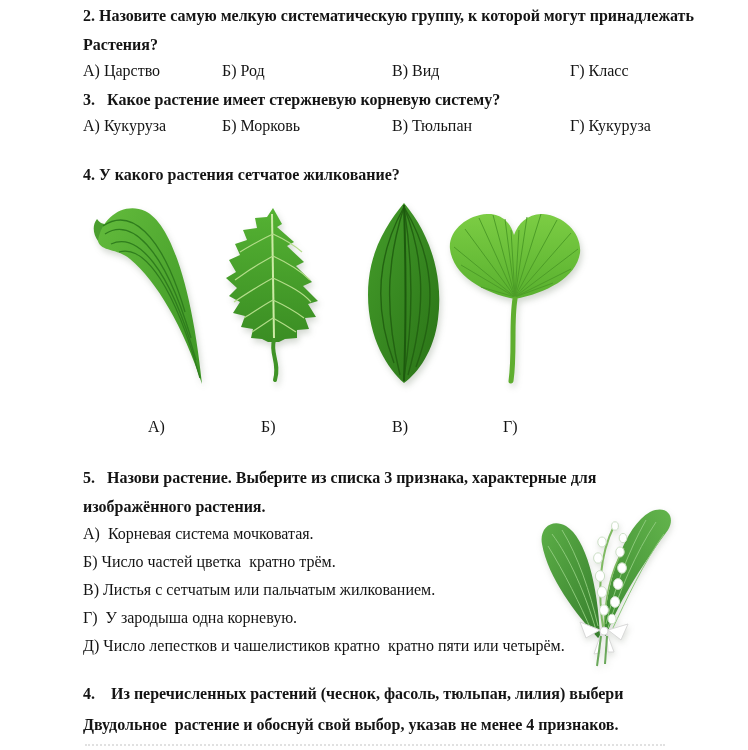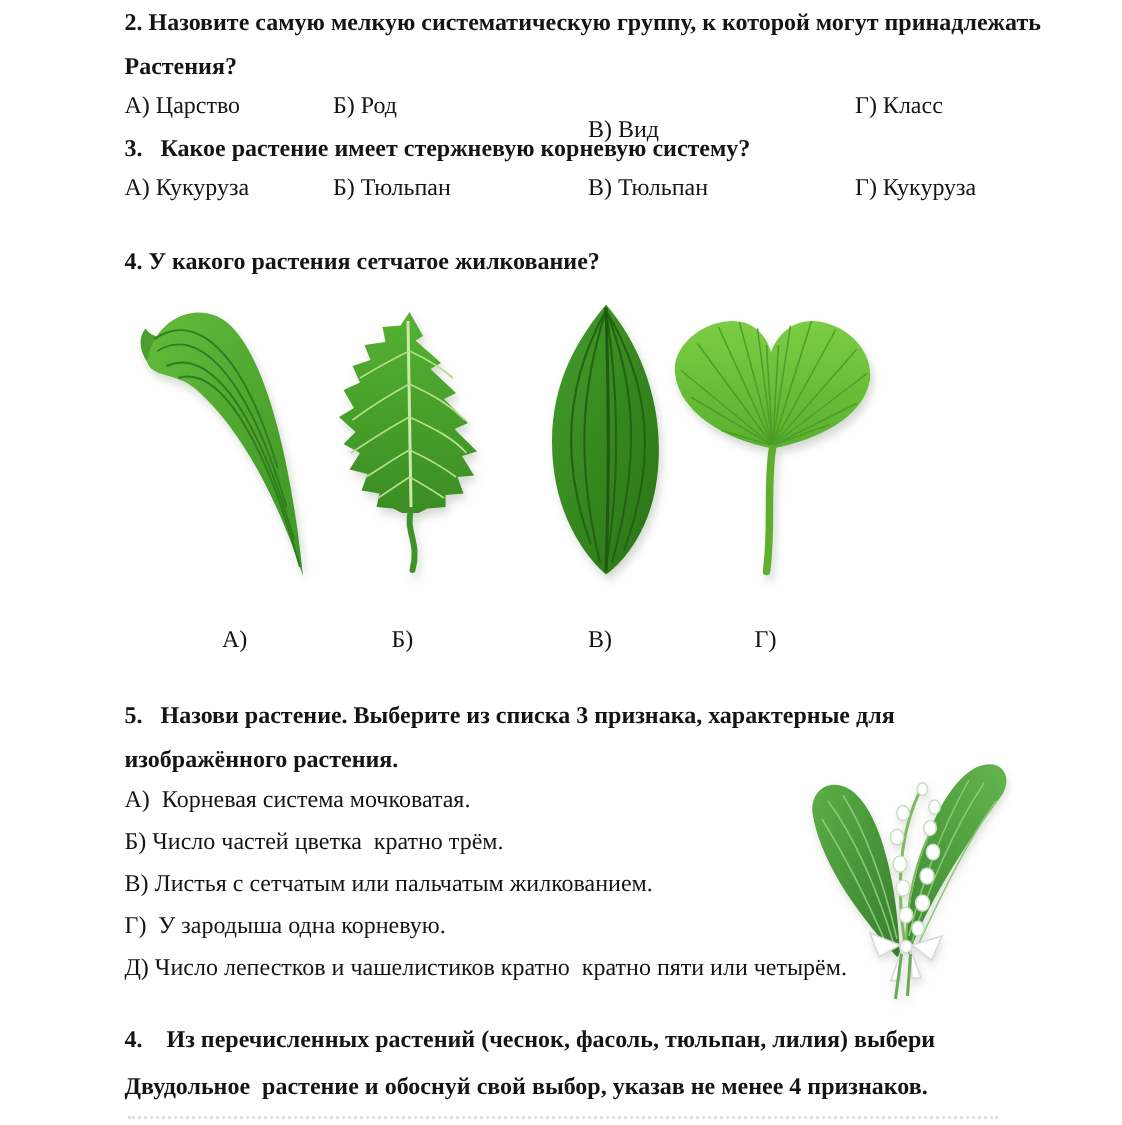--- a/index.html
+++ b/index.html
@@ -16,26 +16,26 @@
 </style>
 </head>
 <body>
 
 <div class="page">
 
   <div class="line bold" style="left:83px;top:6px;">2. Назовите самую мелкую систематическую группу, к которой могут принадлежать</div>
   <div class="line bold" style="left:83px;top:35px;">Растения?</div>
   <div class="opt" style="left:83px;top:62px;">А) Царство</div>
   <div class="opt" style="left:222px;top:62px;">Б) Род</div>
-  <div class="opt" style="left:392px;top:62px;margin-top:16px;">В) Вид</div>
+  <div class="opt" style="left:392px;top:62px;">В) Вид</div>
   <div class="opt" style="left:570px;top:62px;">Г) Класс</div>
 
   <div class="line bold" style="left:83px;top:90px;">3.   Какое растение имеет стержневую корневую систему?</div>
   <div class="opt" style="left:83px;top:117px;">А) Кукуруза</div>
-  <div class="opt" style="left:222px;top:117px;">Б) Тюльпан</div>
+  <div class="opt" style="left:222px;top:117px;">Б) Морковь</div>
   <div class="opt" style="left:392px;top:117px;">В) Тюльпан</div>
   <div class="opt" style="left:570px;top:117px;">Г) Кукуруза</div>
 
   <div class="line bold" style="left:83px;top:165px;">4. У какого растения сетчатое жилкование?</div>
 
   <svg class="leaf" style="left:85px;top:196px;" width="125" height="196" viewBox="0 0 125 196">
     <defs>
       <linearGradient id="gA" x1="0" y1="0" x2="1" y2="1">
         <stop offset="0" stop-color="#63bb3c"></stop>
           <stop offset="1" stop-color="#3c9424"></stop>

